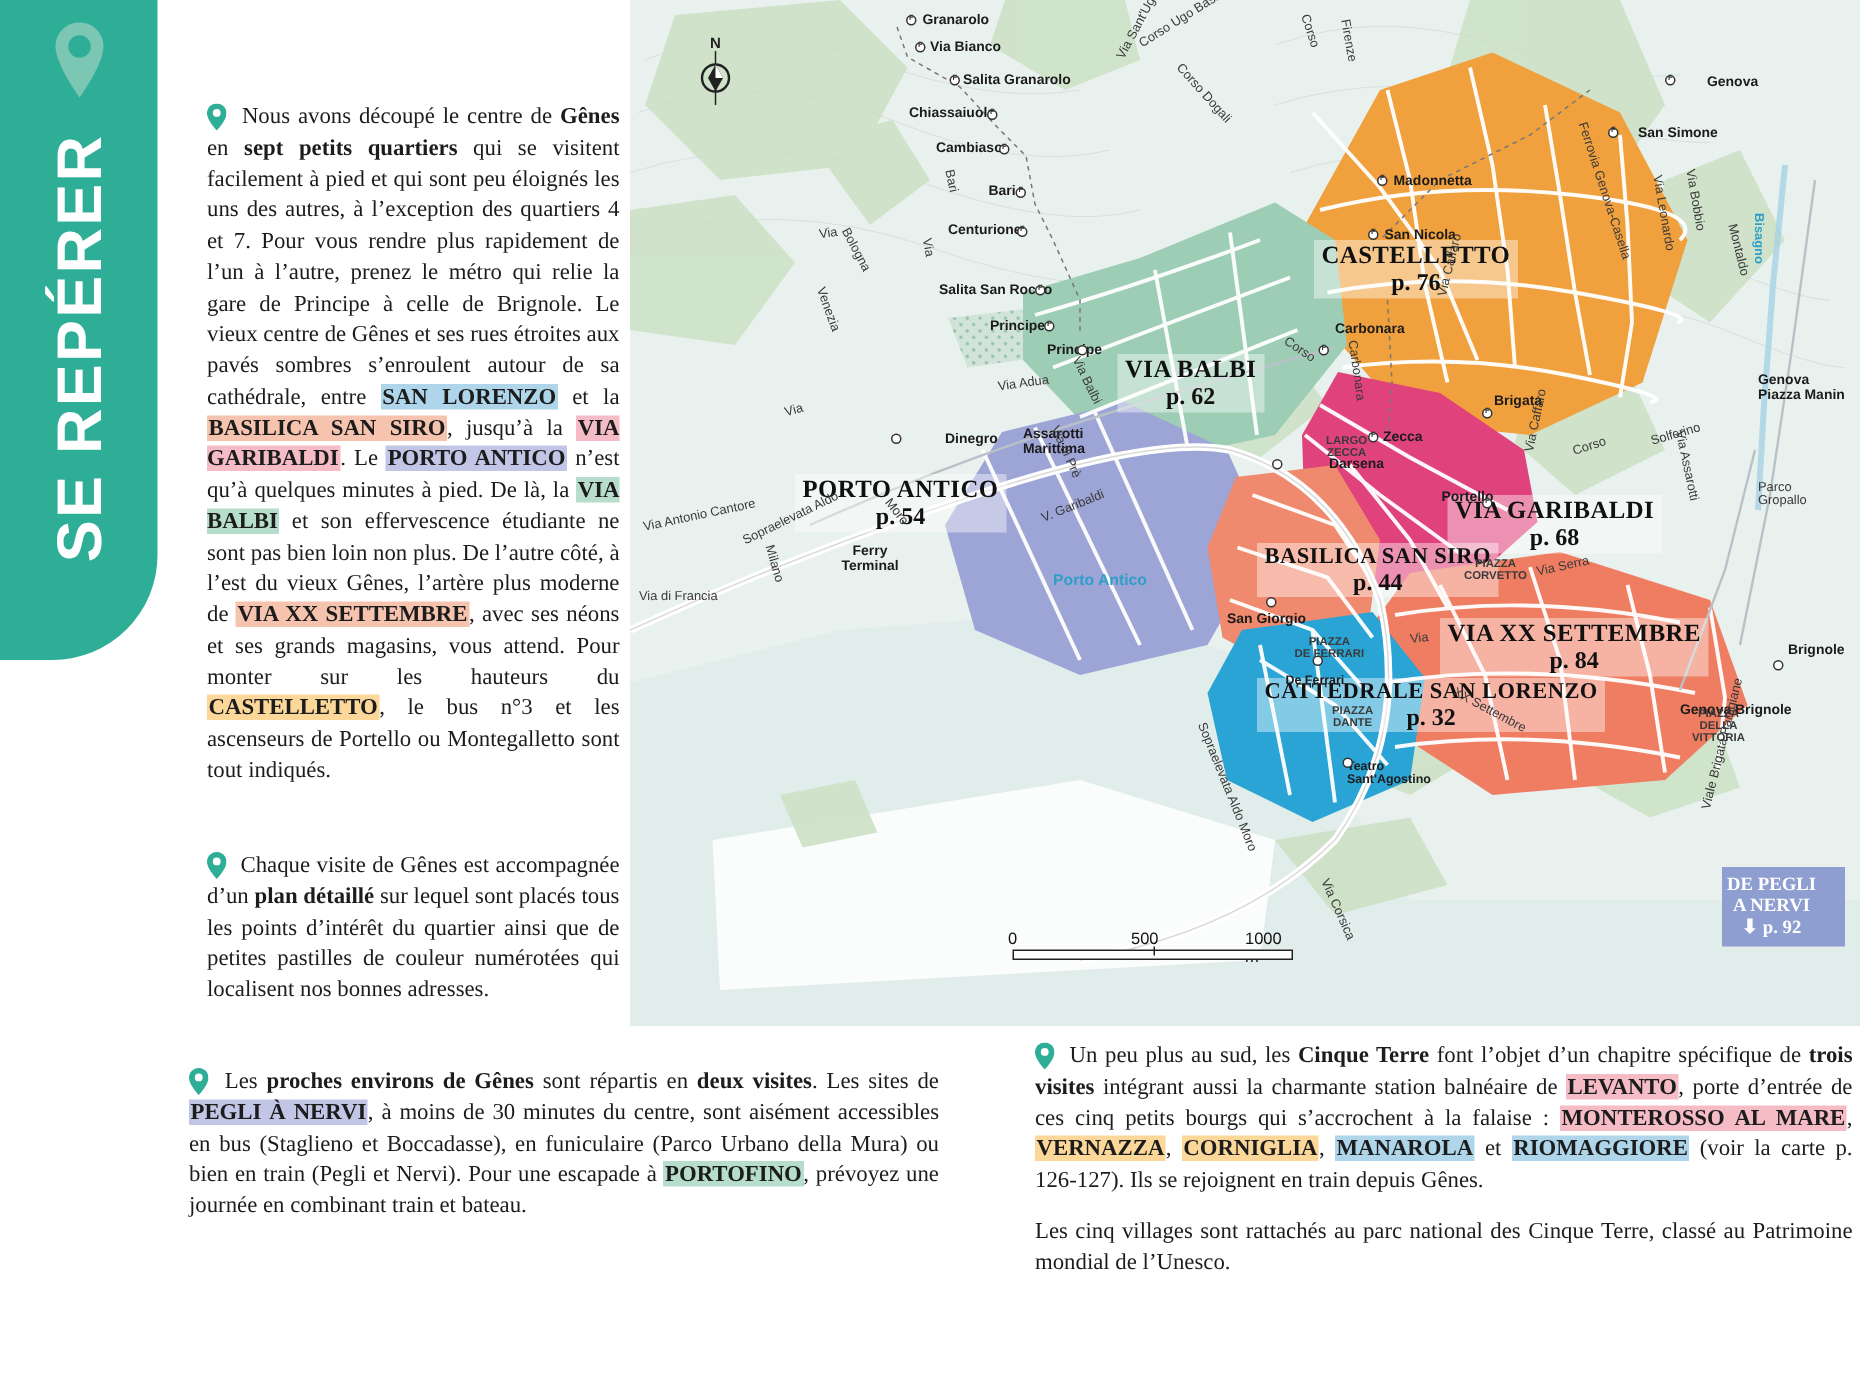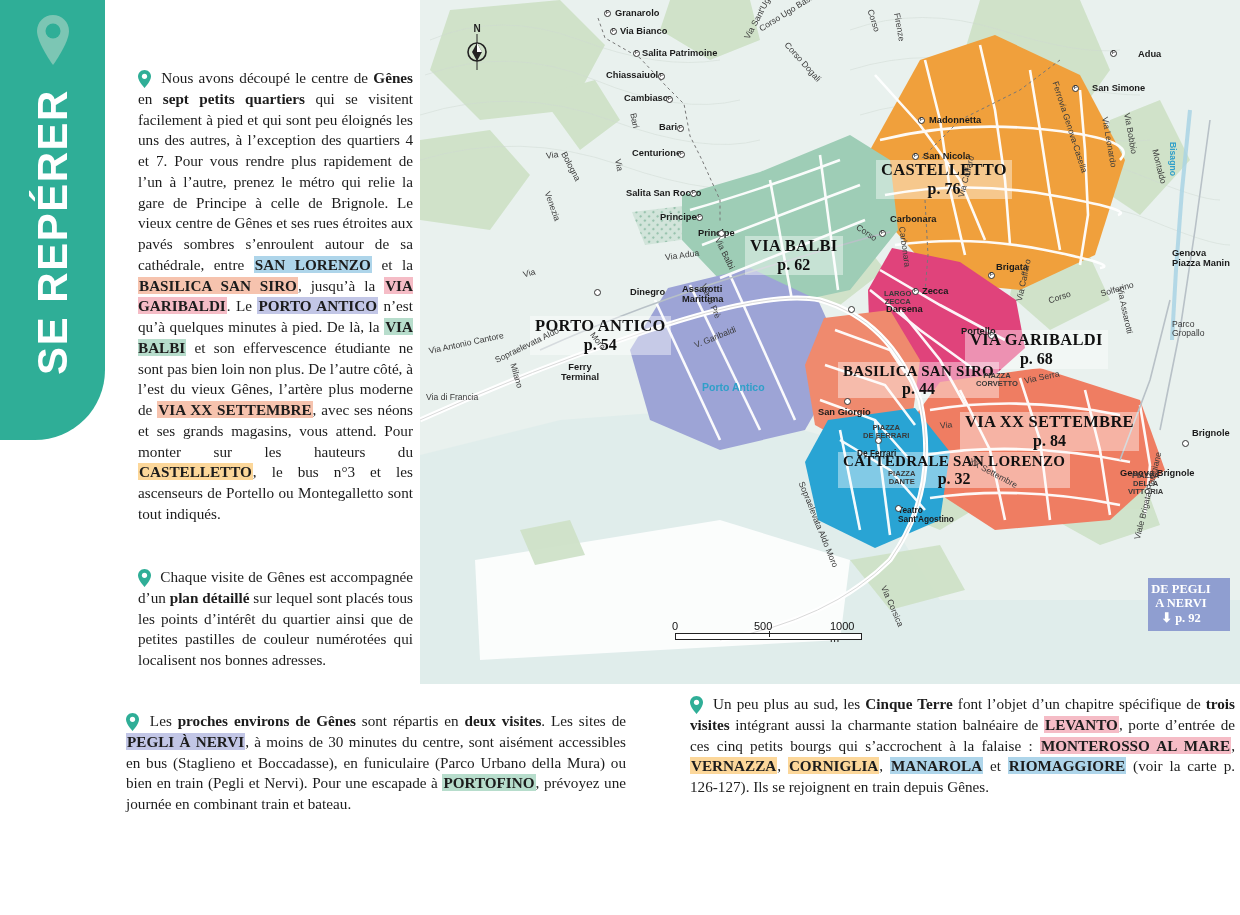--- a/index.html
+++ b/index.html
@@ -183,20 +183,21 @@
           <path d="M13 0C5.8 0 0 5.8 0 13c0 9.5 13 23 13 23s13-13.5 13-23C26 5.8 20.2 0 13 0z" fill="#2fae97"></path>
           <circle cx="13" cy="12.6" r="5.2" fill="#ffffff"></circle>
         </svg></span> Les <b>proches environs de Gênes</b> sont répartis en <b>deux visites</b>. Les sites de <span class="hl hl-purple">PEGLI À NERVI</span>, à moins de 30 minutes du centre, sont aisément accessibles en bus (Staglieno et Boccadasse), en funiculaire (Parco Urbano della Mura) ou bien en train (Pegli et Nervi). Pour une escapade à <span class="hl hl-green">PORTOFINO</span>, prévoyez une journée en combinant train et bateau.</p>
 </div>
 
 <div id="col-right-bot" class="col-text">
   <p class="para"><span class="pin-inline"><svg viewBox="0 0 26 36" width="13" height="18">
           <path d="M13 0C5.8 0 0 5.8 0 13c0 9.5 13 23 13 23s13-13.5 13-23C26 5.8 20.2 0 13 0z" fill="#2fae97"></path>
           <circle cx="13" cy="12.6" r="5.2" fill="#ffffff"></circle>
         </svg></span> Un peu plus au sud, les <b>Cinque Terre</b> font l’objet d’un chapitre spécifique de <b>trois visites</b> intégrant aussi la charmante station balnéaire de <span class="hl hl-pink">LEVANTO</span>, porte d’entrée de ces cinq petits bourgs qui s’accrochent à la falaise : <span class="hl hl-pink">MONTEROSSO AL MARE</span>, <span class="hl hl-orange">VERNAZZA</span>, <span class="hl hl-orange">CORNIGLIA</span>, <span class="hl hl-lblue">MANAROLA</span> et <span class="hl hl-lblue">RIOMAGGIORE</span> (voir la carte p. 126-127). Ils se rejoignent en train depuis Gênes.</p>
+  <p class="para">Les cinq villages sont rattachés au parc national des Cinque Terre, classé au Patrimoine mondial de l’Unesco.</p>
 </div>
 
 <div id="map">
 
   <svg width="820" height="684" viewBox="0 0 820 684">
     <defs>
       <pattern id="hatch" width="6" height="6" patternUnits="userSpaceOnUse" patternTransform="rotate(45)">
         <rect width="6" height="6" fill="#cfe3d8"></rect>
         <circle cx="3" cy="3" r="1.2" fill="#8fbda6"></circle>
       </pattern>
@@ -344,31 +345,31 @@
     <span class="dn">VIA XX SETTEMBRE</span>
     <span class="dp">p. 84</span>
   </div>
   <div class="district" style="left:418px; top:452px; line-height:1.1;">
     <span class="dn" style="font-size:15px;">CATTEDRALE SAN LORENZO</span>
     <span class="dp">p. 32</span>
   </div>
 
   <div class="mlabel pname" style="left:195px; top:8px;">Granarolo</div>
   <div class="mlabel pname" style="left:200px; top:26px;">Via Bianco</div>
-  <div class="mlabel pname" style="left:222px; top:48px;">Salita Patrimoine</div>
+  <div class="mlabel pname" style="left:222px; top:48px;">Salita Granarolo</div>
   <div class="mlabel pname" style="left:186px; top:70px;">Chiassaiuola</div>
   <div class="mlabel pname" style="left:204px; top:93px;">Cambiaso</div>
   <div class="mlabel pname" style="left:239px; top:122px;">Bari</div>
   <div class="mlabel pname" style="left:212px; top:148px;">Centurione</div>
   <div class="mlabel pname" style="left:206px; top:188px;">Salita San Rocco</div>
   <div class="mlabel pname" style="left:240px; top:212px;">Principe</div>
   <div class="mlabel pname" style="left:278px; top:228px;">Principe</div>
   <div class="mlabel pname" style="left:186px; top:287px;margin-left:24px;">Dinegro</div>
 
-  <div class="mlabel pname" style="left:718px; top:49px;">Adua</div>
+  <div class="mlabel pname" style="left:718px; top:49px;">Genova</div>
   <div class="mlabel pname" style="left:672px; top:83px;">San Simone</div>
   <div class="mlabel pname" style="left:509px; top:115px;">Madonnetta</div>
   <div class="mlabel pname" style="left:503px; top:151px;">San Nicola</div>
   <div class="mlabel pname" style="left:470px; top:214px;">Carbonara</div>
   <div class="mlabel pname" style="left:576px; top:262px;">Brigata</div>
   <div class="mlabel pname" style="left:502px; top:286px;">Zecca</div>
   <div class="mlabel pname" style="left:439px; top:304px;margin-left:27px;">Darsena</div>
   <div class="mlabel pname" style="left:541px; top:326px;">Portello</div>
   <div class="mlabel pname" style="left:398px; top:407px;">San Giorgio</div>
   <div class="mlabel pname" style="left:772px; top:428px;">Brignole</div>

